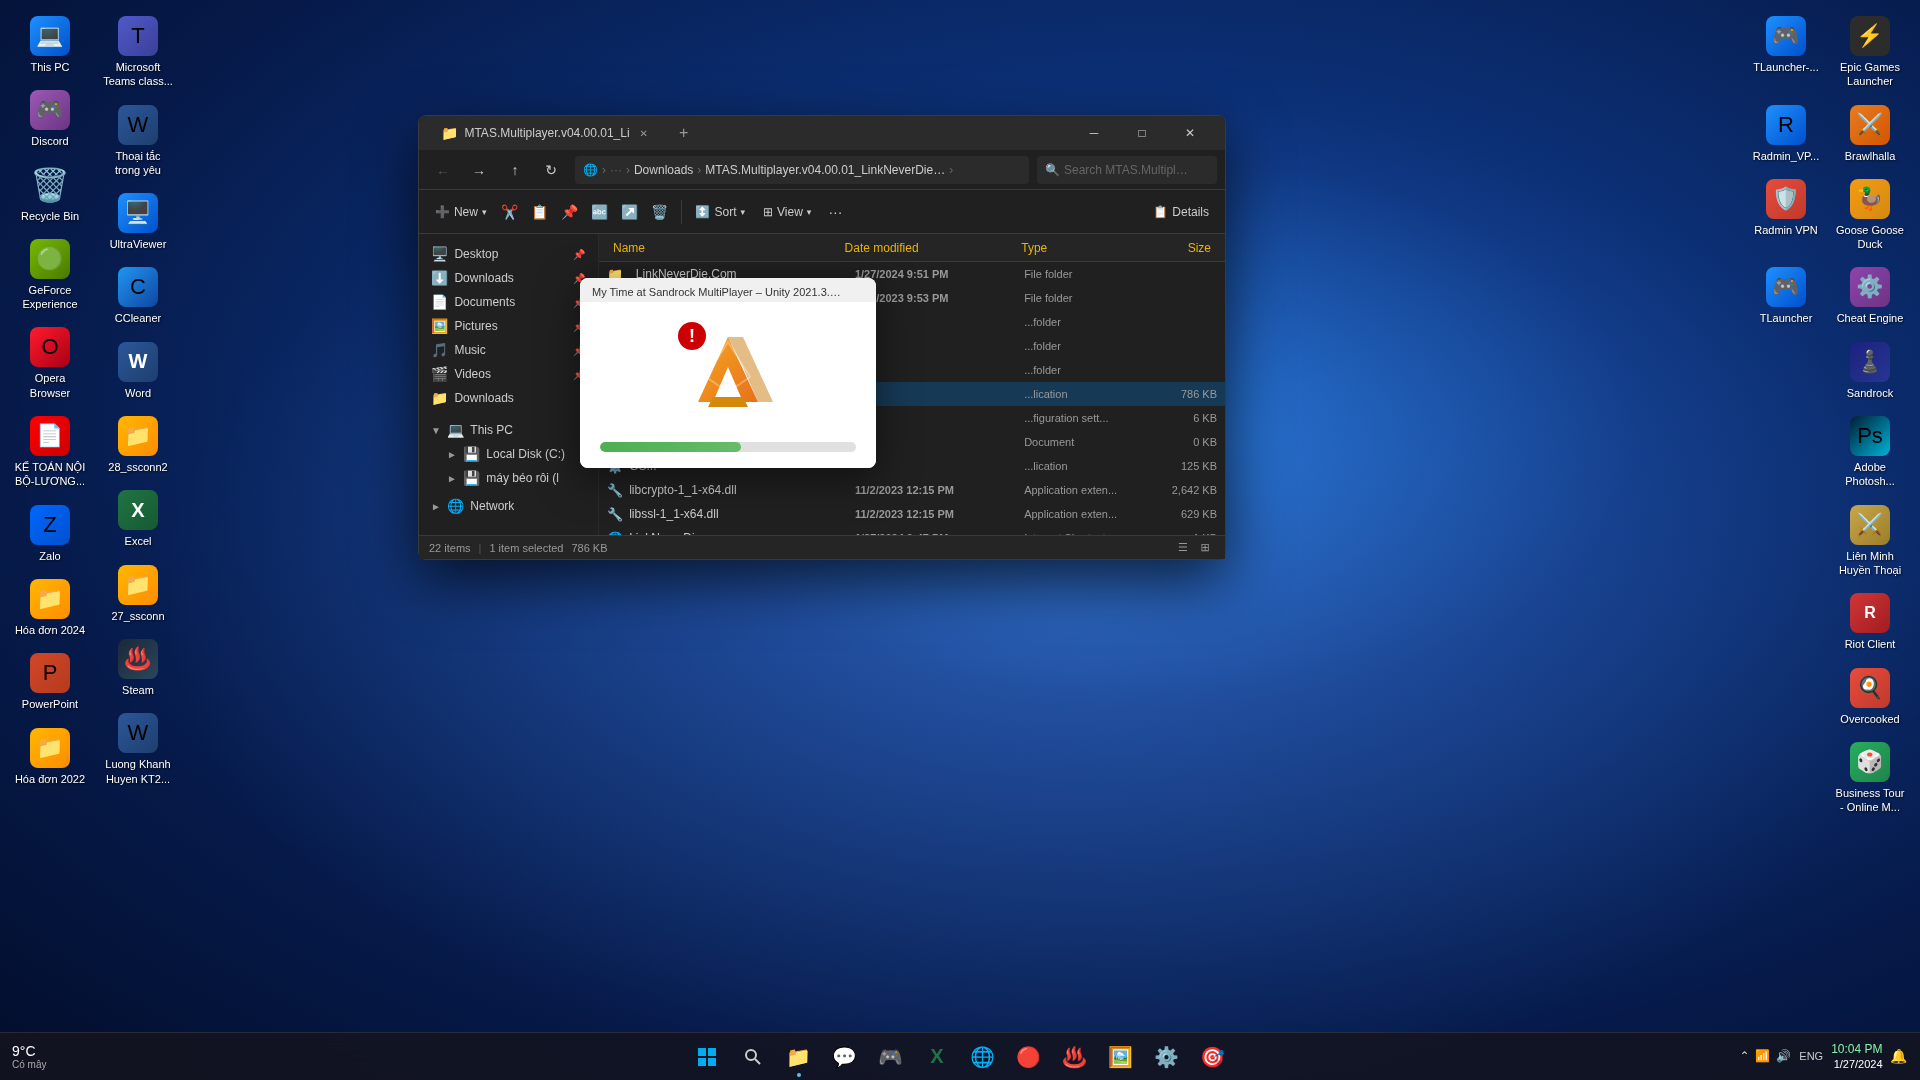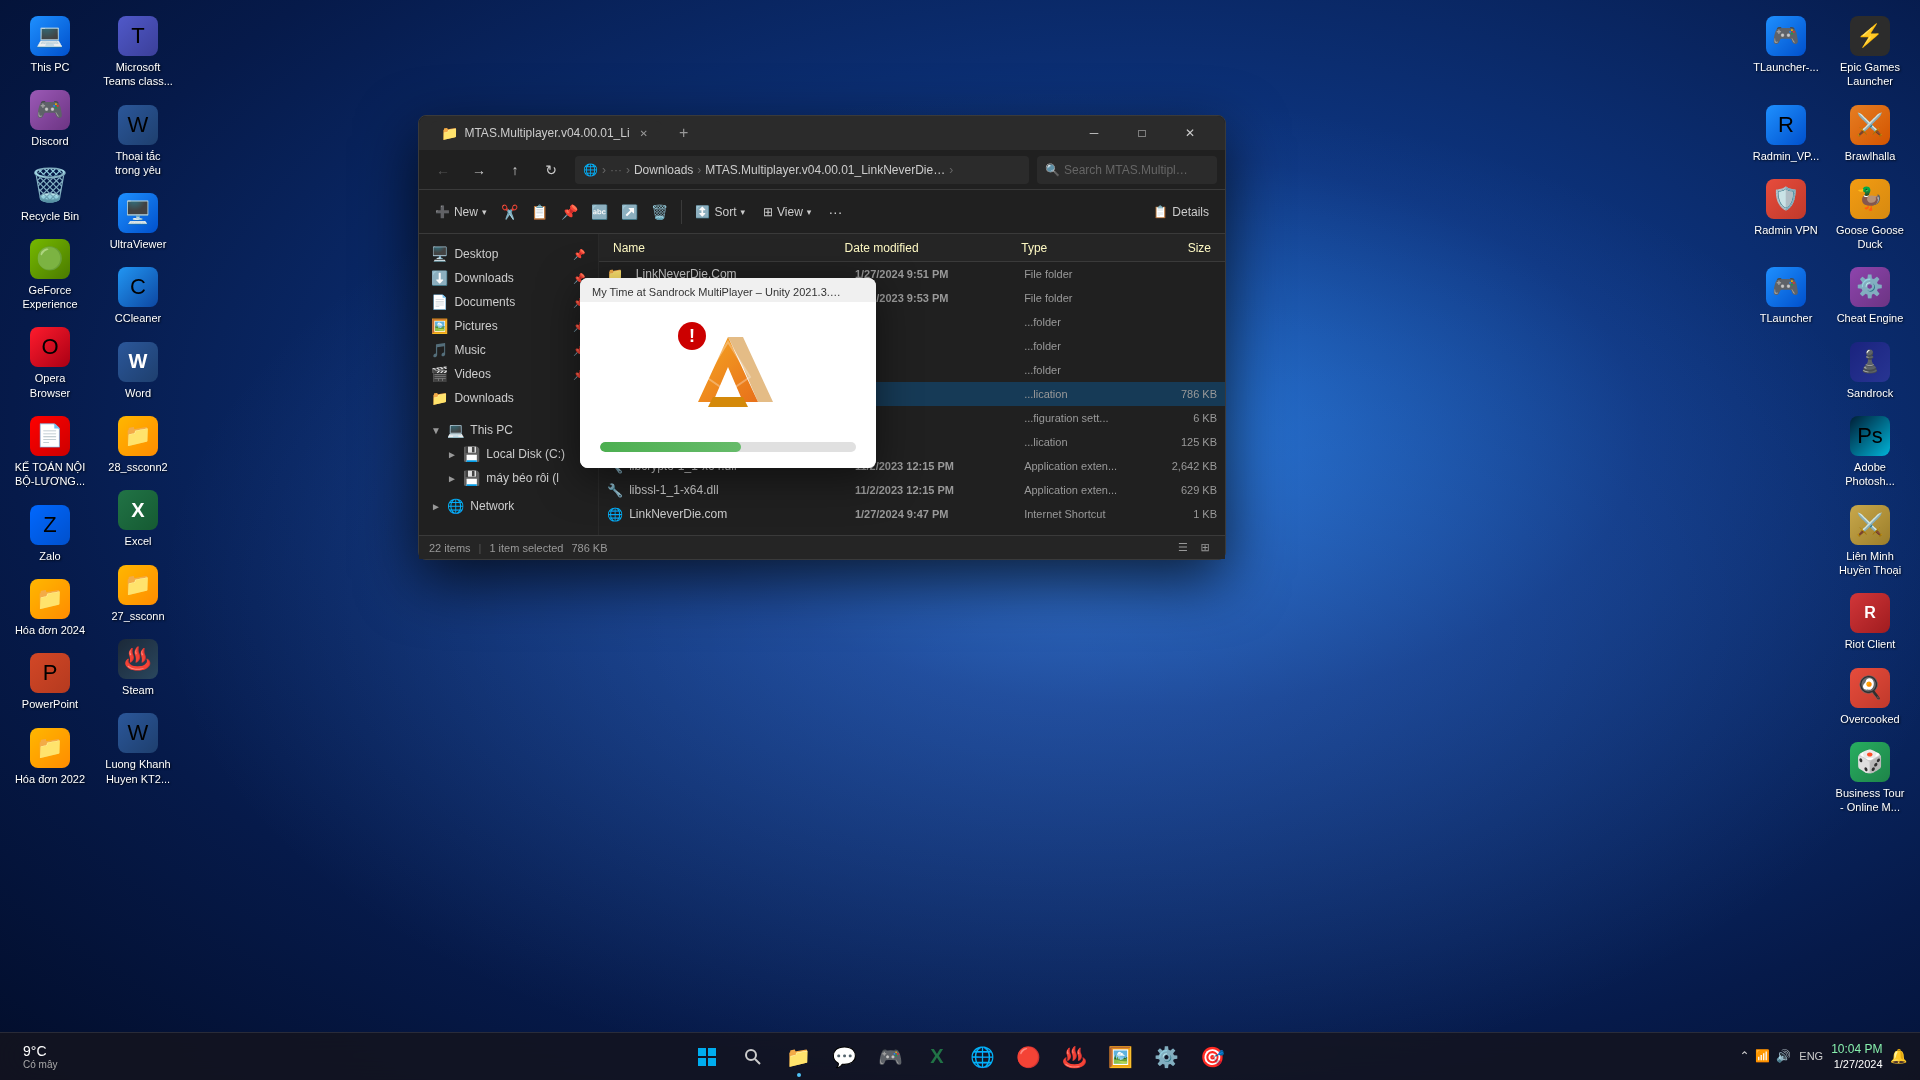--- a/index.html
+++ b/index.html
@@ -367,21 +367,21 @@
       display: flex;
       align-items: center;
       height: 28px;
       background: #252525;
       border-bottom: 1px solid #3a3a3a;
       padding: 0 8px;
     }
     .fe-col {
       display: flex;
       align-items: center;
-      color: #fef9c3;
+      color: #eab308;
       font-size: 12px;
       padding: 0 6px;
       cursor: pointer;
       user-select: none;
     }
     .fe-col.name { flex: 2; }
     .fe-col.date { flex: 1.5; }
     .fe-col.type { flex: 1; }
     .fe-col.size { width: 80px; justify-content: flex-end; }
 
@@ -896,20 +896,27 @@
         <span class="fe-file-size">786 KB</span>
       </div>
           <div class="fe-file-row">
         <span class="fe-file-icon">⚙️</span>
         <span class="fe-file-name">ap...</span>
         <span class="fe-file-date"></span>
         <span class="fe-file-type">...figuration sett...</span>
         <span class="fe-file-size">6 KB</span>
       </div>
           <div class="fe-file-row">
+        <span class="fe-file-icon">📄</span>
+        <span class="fe-file-name">ar...</span>
+        <span class="fe-file-date"></span>
+        <span class="fe-file-type">Document</span>
+        <span class="fe-file-size">0 KB</span>
+      </div>
+          <div class="fe-file-row">
         <span class="fe-file-icon">⚙️</span>
         <span class="fe-file-name">GS...</span>
         <span class="fe-file-date"></span>
         <span class="fe-file-type">...lication</span>
         <span class="fe-file-size">125 KB</span>
       </div>
           <div class="fe-file-row">
         <span class="fe-file-icon">🔧</span>
         <span class="fe-file-name">libcrypto-1_1-x64.dll</span>
         <span class="fe-file-date">11/2/2023 12:15 PM</span>
@@ -970,21 +977,21 @@
       </svg>
     </div>
     <div class="ld-progress-bar">
       <div class="ld-progress-fill" id="progress-fill" style="width: 55%;"></div>
     </div>
   </div>
 </div>
 
 <div class="taskbar">
 
-  <div class="taskbar-weather" style="padding-left:23px;">
+  <div class="taskbar-weather" style="padding-left:12px;">
     <span style="font-size:14px;color:white;">9°C</span>
     <span style="font-size:10px;color:#aaa;">Có mây</span>
   </div>
 
   <div class="taskbar-center">
 
     <div class="taskbar-icon">
       <svg width="18" height="18" viewBox="0 0 18 18">
         <rect x="0" y="0" width="8" height="8" fill="#00adef"></rect>
         <rect x="10" y="0" width="8" height="8" fill="#00adef"></rect>

